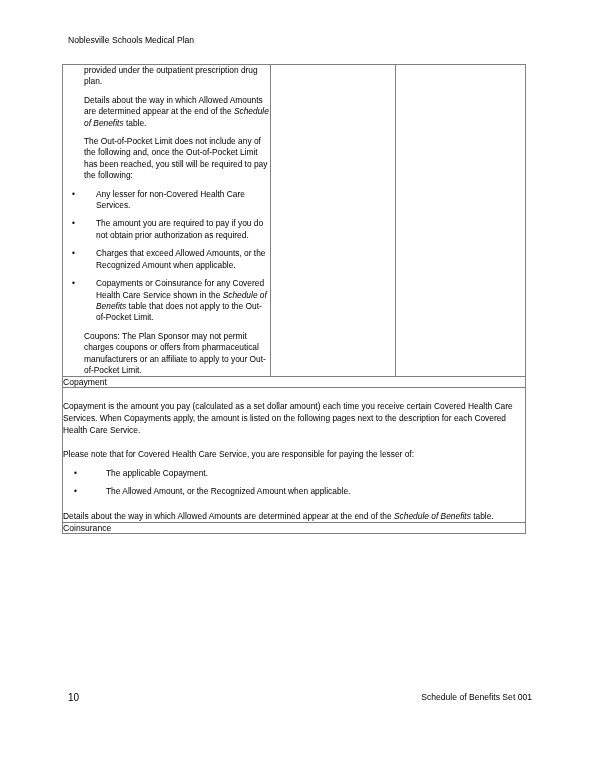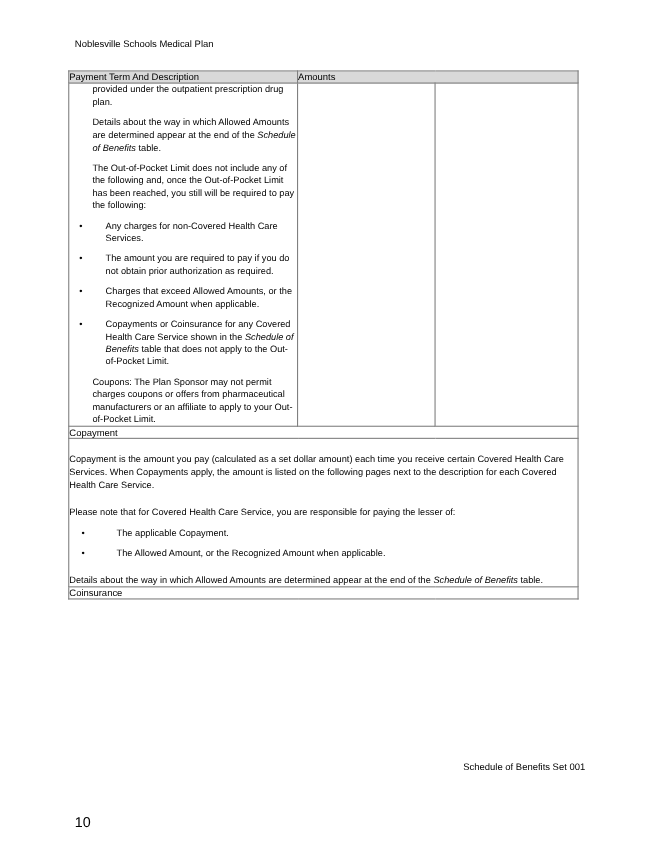--- a/index.html
+++ b/index.html
@@ -125,22 +125,21 @@
   .full-row-body ul.bullets li .bul {
     left: 11px;
   }
   em {
     font-style: italic;
   }
   .footer-left {
     position: absolute;
     left: 68px;
     top: 692px;
-    font-size: 13px;
-    margin-top: 48px;
+    font-size: 10px;
   }
   .footer-right {
     position: absolute;
     right: 68px;
     top: 692px;
     font-size: 8.6px;
     white-space: nowrap;
   }
 </style>
 </head>
@@ -150,32 +149,28 @@
 
   <div class="doc-header">Noblesville Schools Medical Plan</div>
 
   <table class="benefits-table">
     <colgroup>
       <col style="width:208px">
       <col style="width:125px">
       <col style="width:130px">
     </colgroup>
     <tbody>
-      <tr>
-        <td class="hdr hdr-term" rowspan="1">Payment Term And Description</td>
-        <td class="hdr hdr-amounts" colspan="2">Amounts</td>
-      </tr>
 
       <tr>
         <td class="body-cell">
           <p>provided under the outpatient prescription drug plan.</p>
           <p><span>Details about the way in which Allowed Amounts are determined appear at the end of the </span><em>Schedule of Benefits</em><span> table.</span></p>
           <p>The Out-of-Pocket Limit does not include any of the following and, once the Out-of-Pocket Limit has been reached, you still will be required to pay the following:</p>
           <ul class="bullets">
-            <li><span class="bul">•</span><span>Any charges for non-Covered Health Care Services.</span></li>
+            <li><span class="bul">•</span><span>Any lesser for non-Covered Health Care Services.</span></li>
             <li><span class="bul">•</span><span>The amount you are required to pay if you do not obtain prior authorization as required.</span></li>
             <li><span class="bul">•</span><span>Charges that exceed Allowed Amounts, or the Recognized Amount when applicable.</span></li>
             <li><span class="bul">•</span><span><span>Copayments or Coinsurance for any Covered Health Care Service shown in the </span><em>Schedule of Benefits</em><span> table that does not apply to the Out-of-Pocket Limit.</span></span></li>
           </ul>
           <p>Coupons: The Plan Sponsor may not permit charges coupons or offers from pharmaceutical manufacturers or an affiliate to apply to your Out-of-Pocket Limit.</p>
         </td>
         <td class="amount-cell"></td>
         <td class="amount-cell"></td>
       </tr>
 

